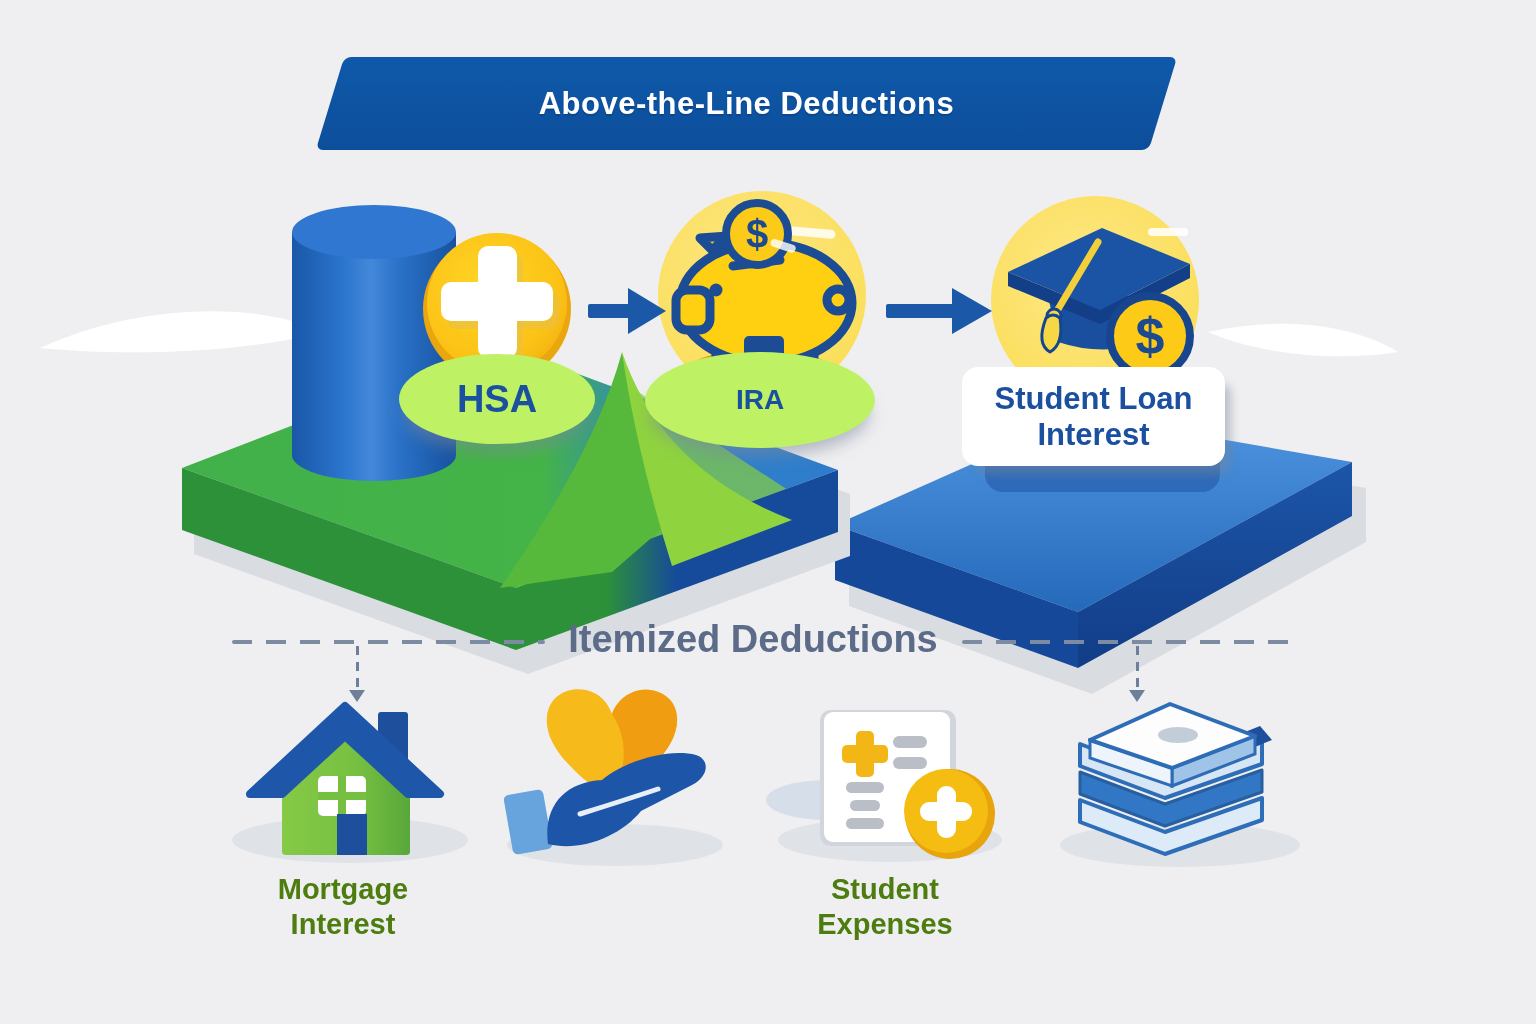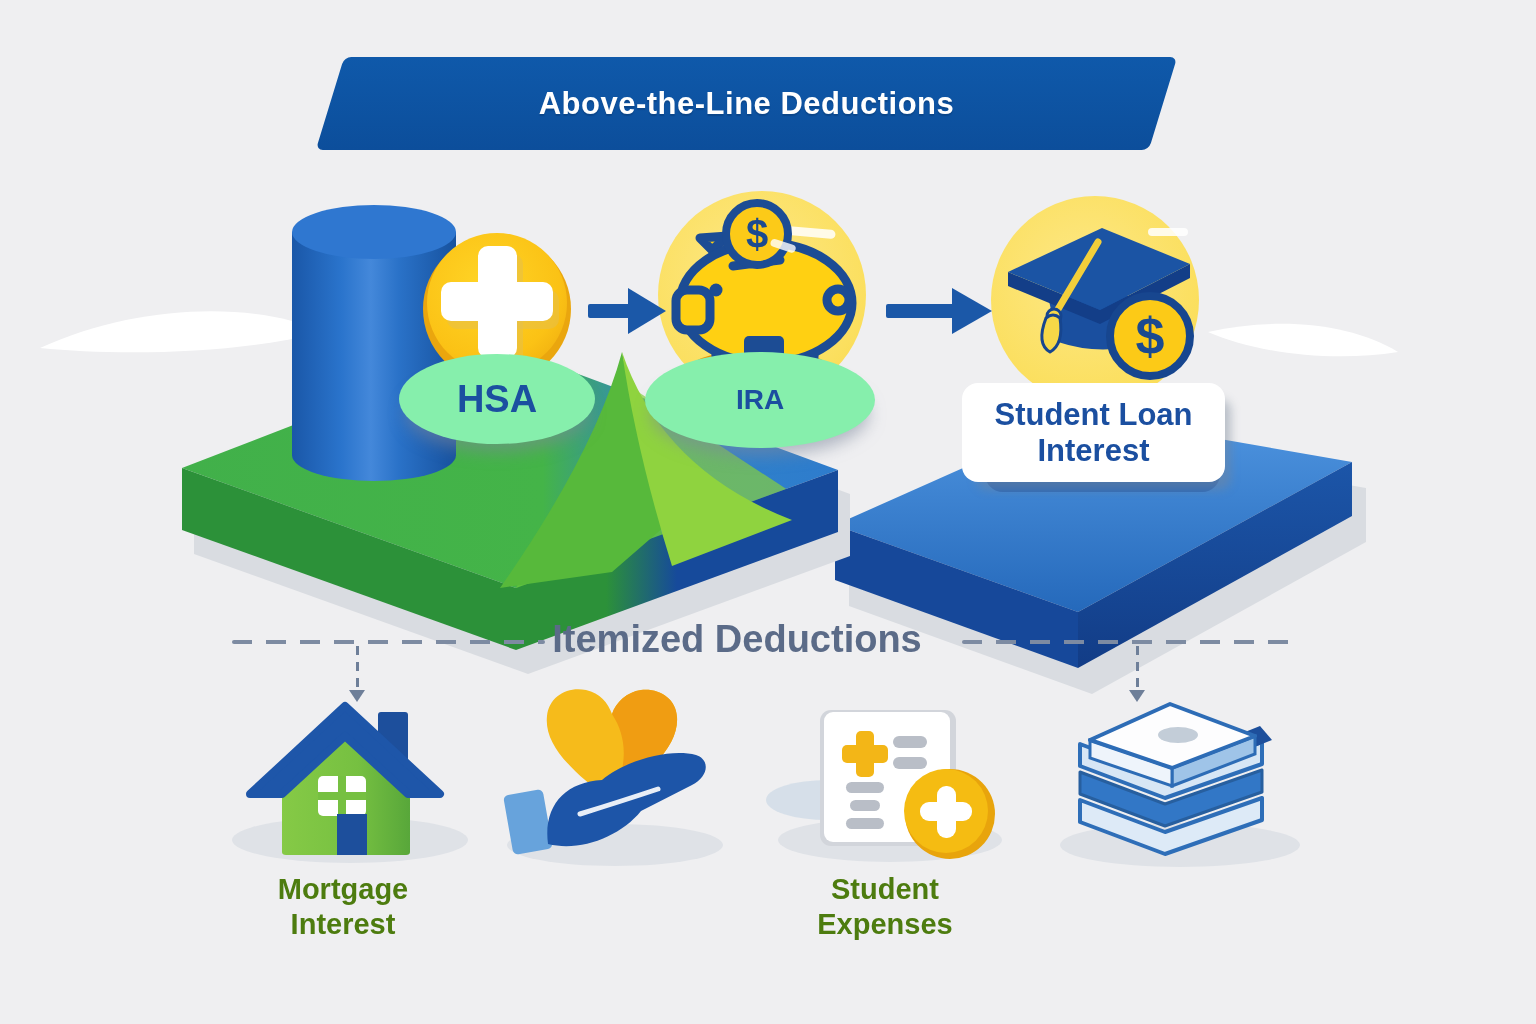--- a/index.html
+++ b/index.html
@@ -16,44 +16,44 @@
     transform:skewX(-17deg);border-radius:7px;
   }
   .banner-text{
     left:330px;top:57px;width:833px;height:93px;
     display:flex;align-items:center;justify-content:center;
     color:#ffffff;font-size:31px;font-weight:bold;letter-spacing:.5px;
     text-shadow:0 2px 1px rgba(8,48,96,.35);
   }
   
   .badge{
-    background:#86efac;border-radius:50%;
+    background:#bef264;border-radius:50%;
     box-shadow:0 14px 16px -6px rgba(125,137,156,.55);
     display:flex;align-items:center;justify-content:center;
     color:#1b4fa0;font-weight:bold;
   }
   .badge-hsa{left:399px;top:354px;width:196px;height:90px;font-size:38px;}
   .badge-ira{left:645px;top:352px;width:230px;height:96px;font-size:28px;}
   .card-student{
     left:962px;top:367px;width:263px;height:99px;
     background:#ffffff;border-radius:16px;
     box-shadow:10px 12px 10px -4px rgba(120,132,150,.45);
     display:flex;align-items:center;justify-content:center;text-align:center;
     color:#1b4fa0;font-weight:bold;font-size:31px;line-height:1.15;
-    padding:0 14px;box-sizing:border-box;margin-top:16px;
+    padding:0 14px;box-sizing:border-box;
   }
   
   .dash-h{
     height:4px;border-radius:2px;
     background:repeating-linear-gradient(90deg,#7d8ba2 0 20px,transparent 20px 34px);
   }
   .dash-h.left{left:232px;top:640px;width:313px;}
   .dash-h.right{left:962px;top:640px;width:332px;}
   .divider-label{
-    left:530px;top:618px;width:414px;text-align:center;
+    left:546px;top:618px;width:414px;text-align:center;
     color:#5b6b88;font-size:38px;font-weight:bold;
   }
   .down-arrow{width:16px;height:62px;}
   .down-arrow .line{
     position:absolute;left:6.5px;top:0;width:3px;height:44px;
     background:repeating-linear-gradient(180deg,#6e7f99 0 9px,transparent 9px 16px);
   }
   .down-arrow .head{
     position:absolute;left:0;top:44px;width:0;height:0;
     border-left:8px solid transparent;border-right:8px solid transparent;

